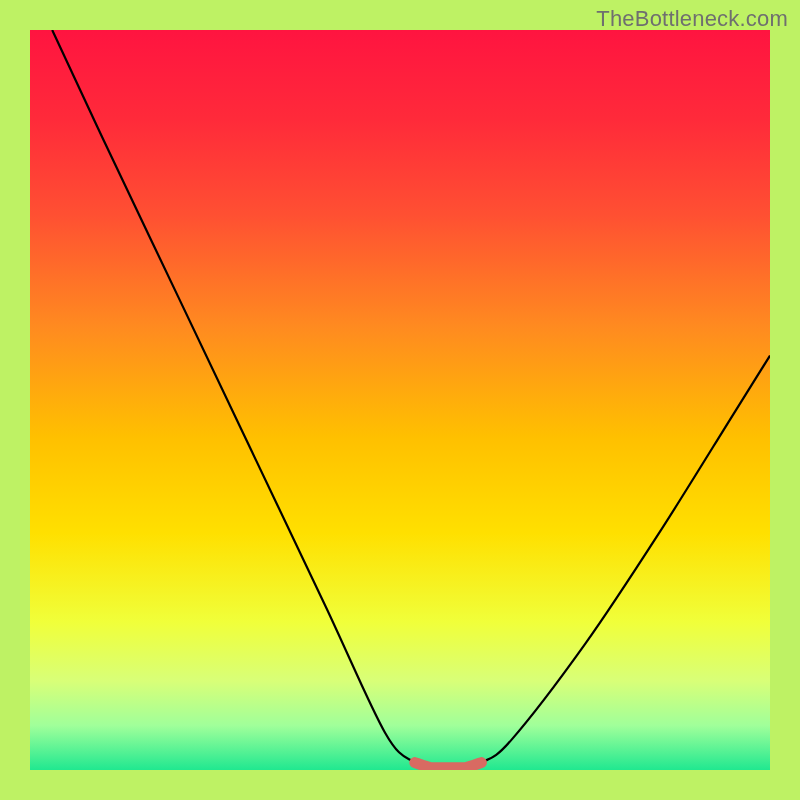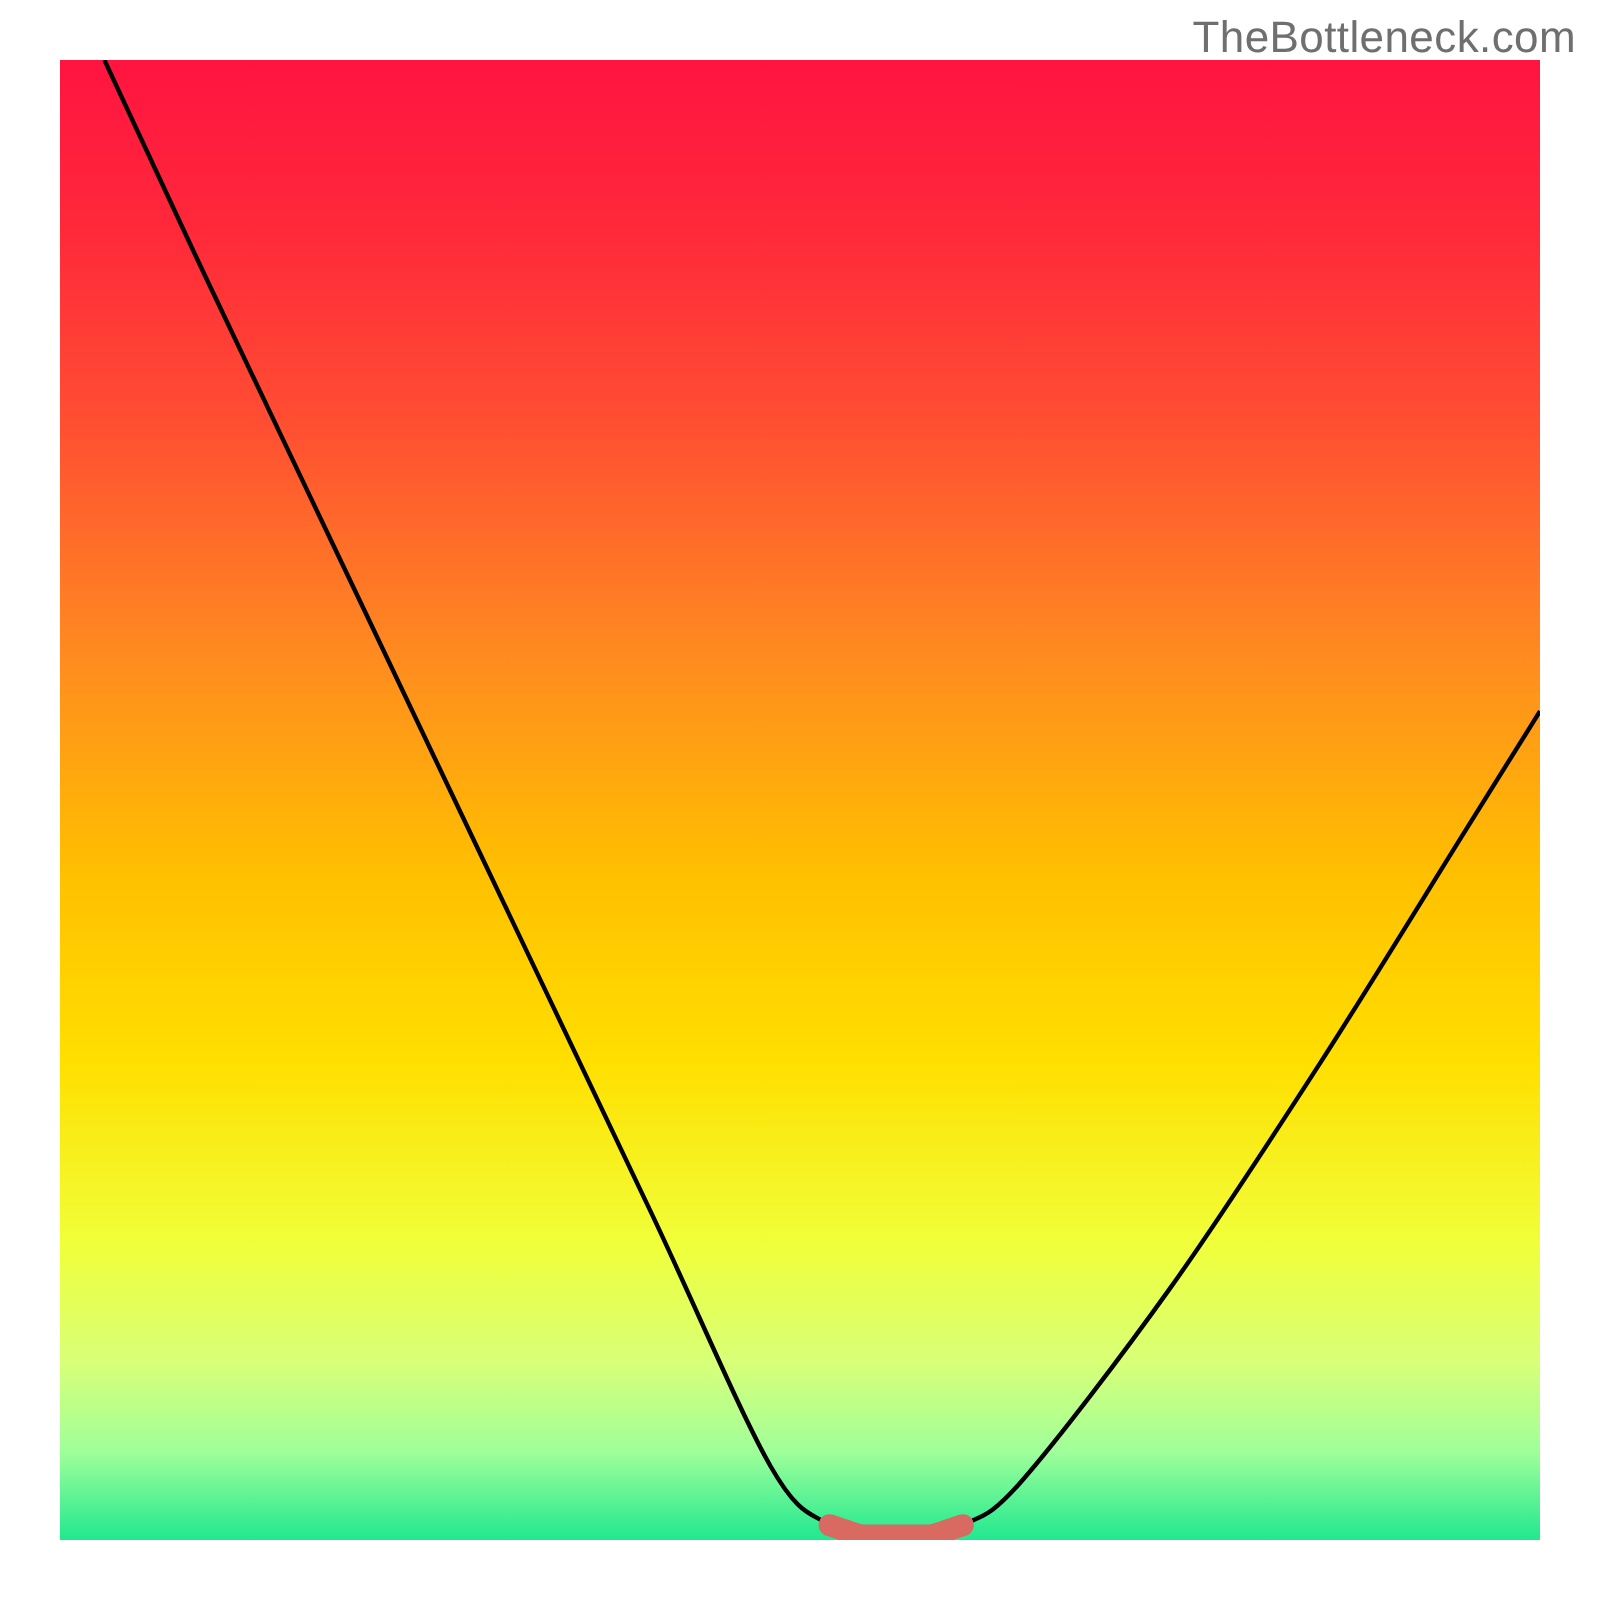--- a/index.html
+++ b/index.html
@@ -7,21 +7,21 @@
     padding: 0;
     width: 800px;
     height: 800px;
     background: #000;
     overflow: hidden;
   }
   .chart-container {
     position: relative;
     width: 800px;
     height: 800px;
-    background: #ffffff;
+    background: #bef264;
   }
   .plot-area {
     position: absolute;
     left: 30px;
     top: 30px;
     width: 740px;
     height: 740px;
   }
   .watermark {
     position: absolute;

